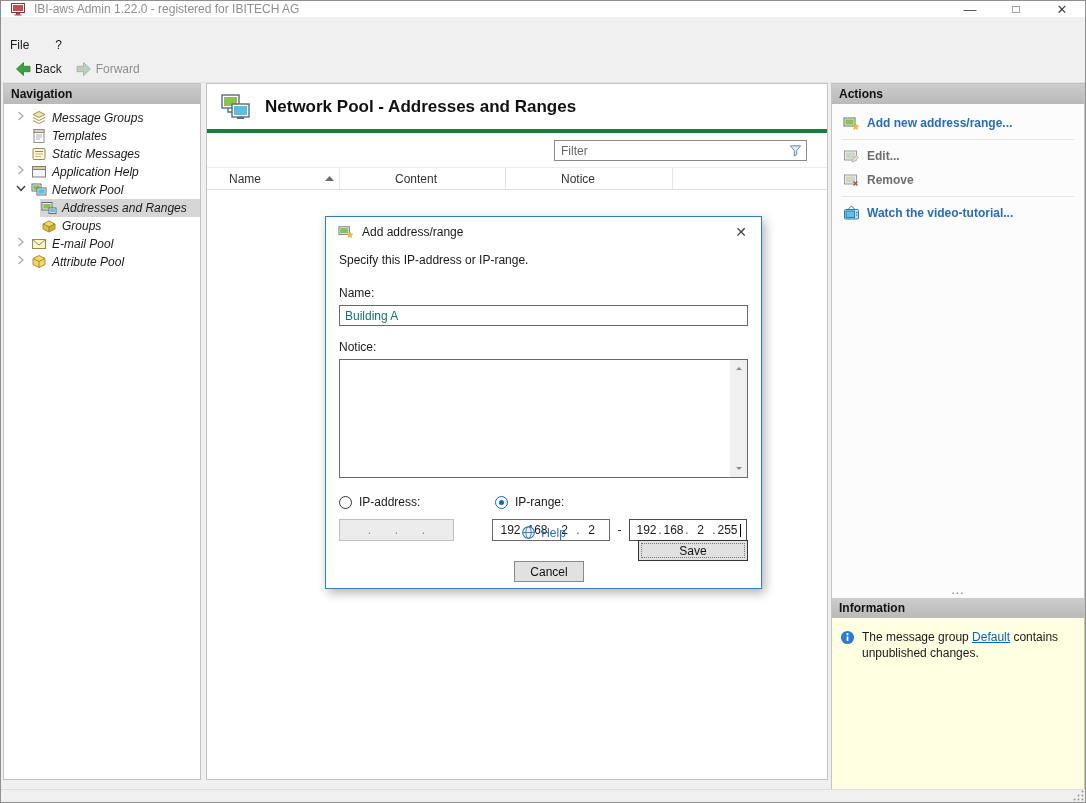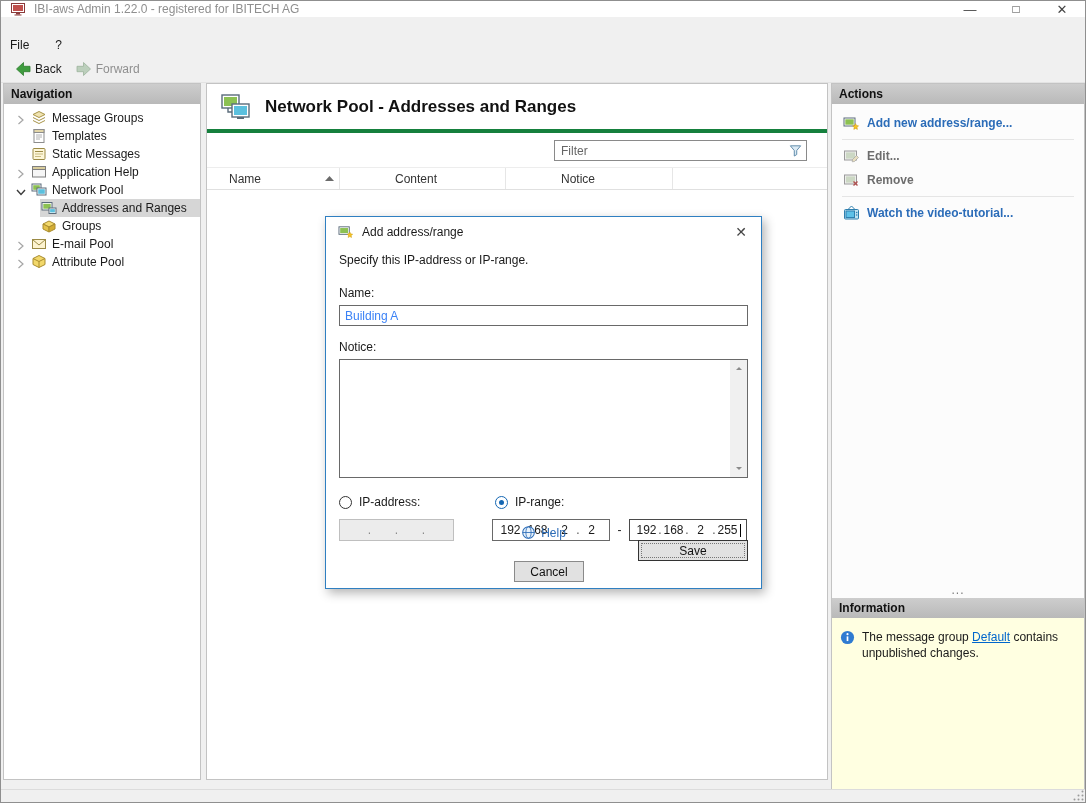--- a/index.html
+++ b/index.html
@@ -30,21 +30,21 @@
   .tool-btn .tb-icon { width:16px; height:16px; }
   .tool-btn.disabled { color:#8f8f8f; }
 
   
   .panel-header { height:20px; background:linear-gradient(#cdcdcd,#b9b9b9); font-weight:700;
                   font-size:12px; padding:3px 7px; color:#111; }
 
   .nav-panel { position:absolute; top:82px; left:2px; width:198px; height:697px;
                background:#fff; border:1px solid #c3c3c3; }
   .tree { padding-top:5px; }
-  .tree-row { display:flex; align-items:flex-end; height:18px; cursor:default; }
+  .tree-row { display:flex; align-items:flex-start; height:18px; cursor:default;font-style:italic; }
   .tree-row.lvl0 { padding-left:8px; }
   .tree-row.lvl1 { padding-left:18px; }
   .chev { width:18px; height:14px; display:flex; align-items:center; justify-content:center; flex:0 0 auto; }
   .row-inner { display:flex; align-items:center; flex:1; height:18px; padding-left:1px; }
   .tree-row.selected .row-inner { background:#d6d6d6; }
   .tree-icon { width:16px; height:16px; margin-right:5px; flex:0 0 auto; }
   .tree-label { white-space:nowrap; }
 
   .main-panel { position:absolute; top:82px; left:205px; width:622px; height:697px;
                 background:#fff; border:1px solid #c3c3c3; }
@@ -89,21 +89,21 @@
   
   .dialog { position:absolute; left:324px; top:215px; width:437px; height:373px; background:#fff;
             border:1px solid #2f7fc1; box-shadow:3px 4px 10px rgba(0,0,0,.3); z-index:10; }
   .dlg-title { height:30px; display:flex; align-items:center; padding:0 9px 0 12px; }
   .dlg-icon { width:16px; height:16px; margin-right:8px; }
   .dlg-close { margin-left:auto; width:22px; text-align:center; color:#444; font-size:14px; cursor:default; }
   .dlg-body { position:relative; padding:0 13px; height:calc(100% - 30px); }
   .dlg-desc { margin:6px 0 19px; }
   .dlg-label { display:block; margin-bottom:5px; }
   .dlg-input { width:100%; height:21px; border:1px solid #696969; padding:2px 5px;
-               font:12px "Liberation Sans",sans-serif; color:#3b82f6; margin-bottom:14px; }
+               font:12px "Liberation Sans",sans-serif; color:#0f766e; margin-bottom:14px; }
   .notice-wrap { position:relative; height:119px; border:1px solid #696969; margin-bottom:17px; }
   .notice-wrap textarea { width:100%; height:100%; border:none; outline:none; resize:none;
                           padding:3px 22px 3px 5px; font:12px "Liberation Sans",sans-serif; }
   .vscroll { position:absolute; top:0; right:0; bottom:0; width:17px; background:#f0f0f0;
              display:flex; flex-direction:column; justify-content:space-between; }
   .sb-btn { height:17px; display:flex; align-items:center; justify-content:center; }
   .sb-btn::before { content:""; width:0; height:0; border:3.5px solid transparent; }
   .sb-up::before { border-bottom-color:#8b8b8b; margin-top:-3px; }
   .sb-down::before { border-top-color:#8b8b8b; margin-bottom:-3px; }
 

